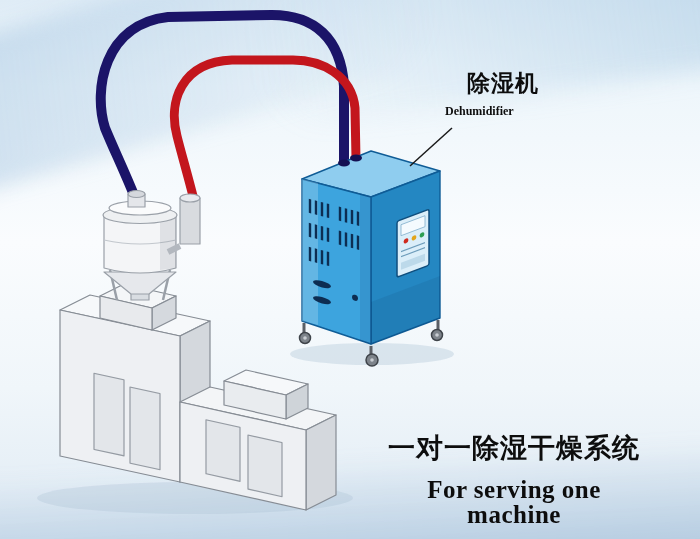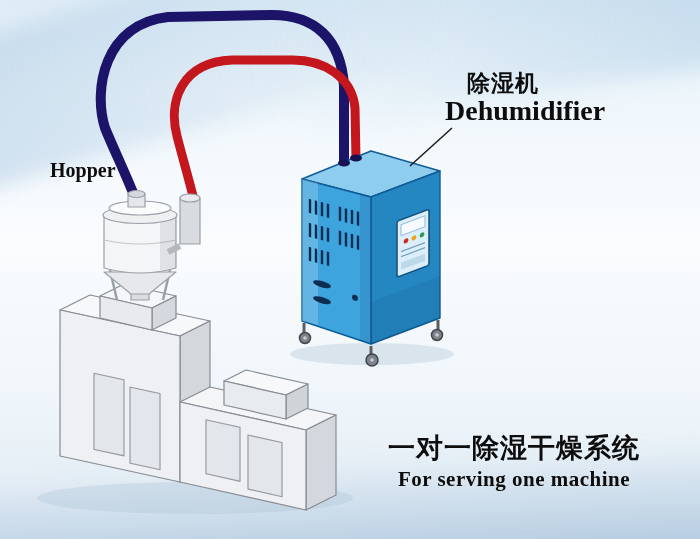--- a/index.html
+++ b/index.html
@@ -20,24 +20,24 @@
        transform:rotate(-3deg);filter:blur(8px);}
   svg.scene{position:absolute;left:0;top:0;}
   .label{position:absolute;color:#0d0d0d;}
   .zh{font-weight:800;letter-spacing:1px;font-family:Liberation Serif, serif;}
   .en{font-family:"Liberation Serif","DejaVu Serif",serif;font-weight:700;}
   .hopper-label{left:50px;top:156px;}
   .hopper-label .zh{font-size:23px;line-height:27px;}
   .hopper-label .en{font-size:20px;line-height:24px;margin-top:2px;}
   .dehu-label{left:445px;top:70px;}
   .dehu-label .zh{font-size:23px;line-height:27px;margin-left:22px;}
-  .dehu-label .en{font-size:28px;line-height:24px;margin-top:2px;}
+  .dehu-label .en{font-size:12px;line-height:24px;margin-top:2px;}
   .caption{left:383px;top:432px;width:262px;text-align:center;}
   .caption .zh{font-size:27px;line-height:32px;}
-  .caption .en{font-size:21px;line-height:25px;margin-top:3px;letter-spacing:.5px;}
+  .caption .en{font-size:25px;line-height:25px;margin-top:13px;letter-spacing:.5px;}
 </style>
 </head>
 <body>
 
 <div class="stage">
 
   <div class="sw sw1"></div>
   <div class="sw sw2"></div>
   <div class="sw sw3"></div>
 
@@ -172,21 +172,20 @@
         <circle cx="305" cy="338" r="1.8" fill="#c9cdd2" stroke="none"></circle>
         <circle cx="372" cy="360" r="1.8" fill="#c9cdd2" stroke="none"></circle>
         <circle cx="437" cy="335" r="1.8" fill="#c9cdd2" stroke="none"></circle>
       </g>
     </g>
 
     <line x1="452" y1="128" x2="410" y2="166" stroke="#1a1a1a" stroke-width="1.5"></line>
   </svg>
 
   <div class="label hopper-label">
-    <div class="en">Hopper</div>
   </div>
 
   <div class="label dehu-label">
     <div class="zh">除湿机</div>
     <div class="en">Dehumidifier</div>
   </div>
 
   <div class="label caption">
     <div class="zh">一对一除湿干燥系统</div>
     <div class="en">For serving one machine</div>

